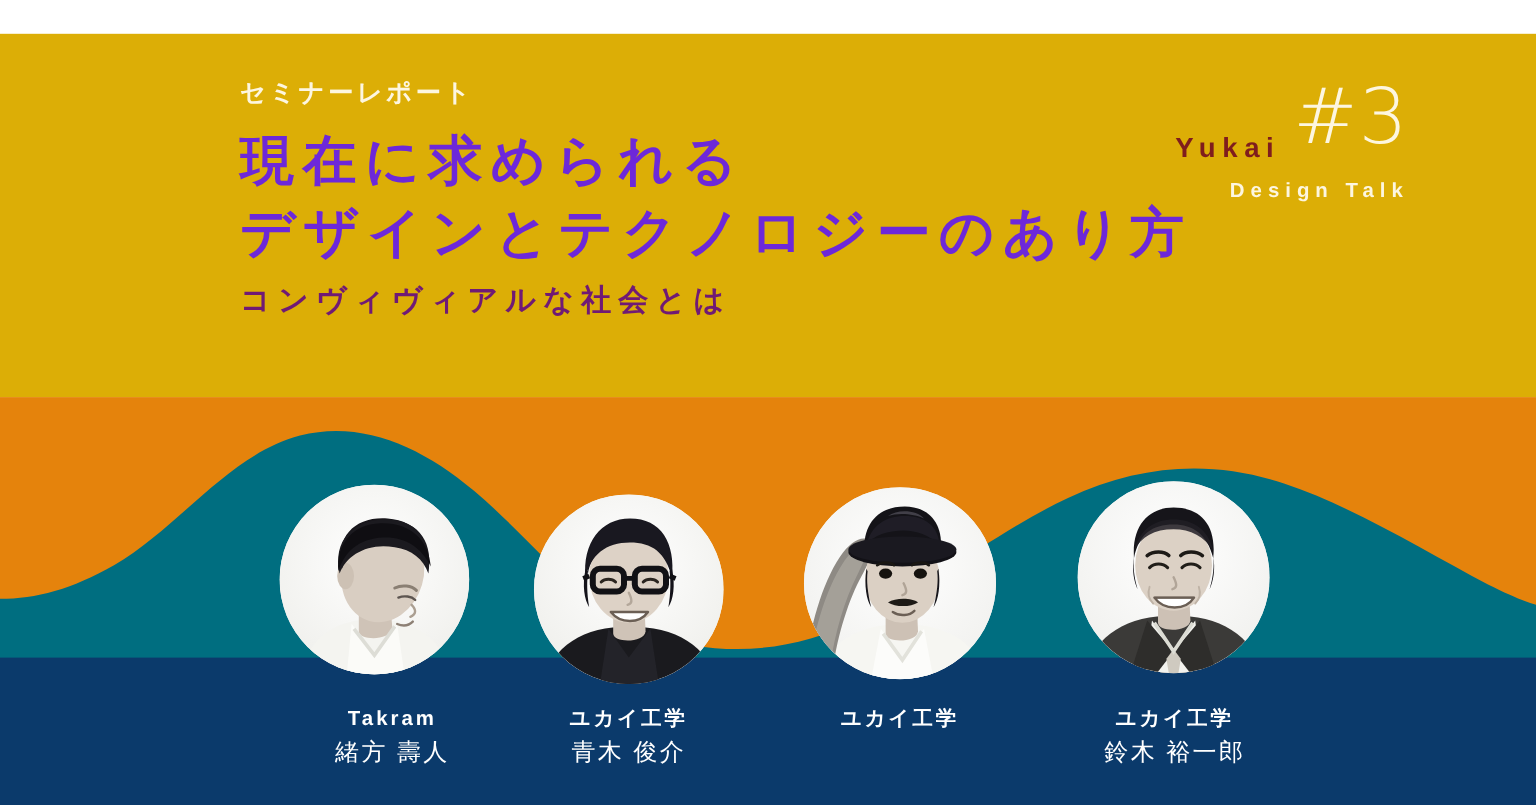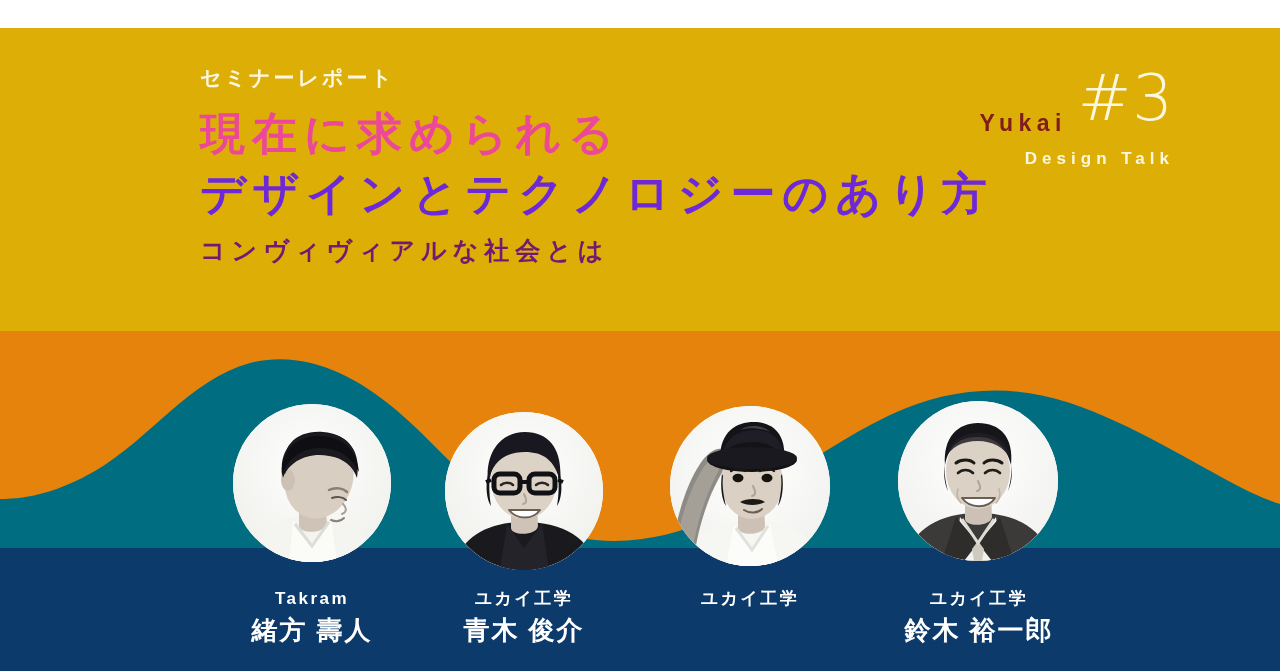--- a/index.html
+++ b/index.html
@@ -36,21 +36,21 @@
   .eyebrow {
     color:#fdf6e0;
     font-size:21px;
     font-weight:bold;
     letter-spacing:3.0px;
     line-height:1.1;
     white-space:nowrap;
   }
   .title-main {
     margin-top:15px;
-    color:#ec4899;
+    color:#6d28d9;
     font-size:45px;
     font-weight:bold;
     letter-spacing:7px;
     line-height:1.33;
     white-space:nowrap;
   }
   .title-line2 {
     color:#6d28d9;
     font-size:45px;
     font-weight:bold;
@@ -133,22 +133,22 @@
   }
   .speaker-org {
     font-size:17px;
     font-weight:bold;
     letter-spacing:2.5px;
     line-height:1.1;
     white-space:nowrap;
   }
   .speaker-name {
     margin-top:7px;
-    font-size:26px;
-    font-weight:bold;
+    font-size:20px;
+    font-weight:normal;
     letter-spacing:2px;
     line-height:1.1;
     white-space:nowrap;
   }
 </style>
 </head>
 <body>
 
 <div class="banner">
 
@@ -355,21 +355,21 @@
       <path d="M64,97 C72,108 90,108 97,97 Z" fill="#ffffff" stroke="#6b5f55" stroke-width="2" stroke-linejoin="round"></path>
       <path d="M64,97 L97,97" stroke="#6b5f55" stroke-width="1.5"></path>
 
       <path d="M60,88 C58,94 60,99 63,102" stroke="#bfb3a6" stroke-width="1.6" fill="none" stroke-linecap="round"></path>
       <path d="M101,88 C103,94 101,99 98,102" stroke="#bfb3a6" stroke-width="1.6" fill="none" stroke-linecap="round"></path>
 
       <path d="M64,118 L80,142 L96,118" stroke="#dcdcd4" stroke-width="3" fill="none"></path>
     </svg>
   </div>
 
-  <div class="speaker-label" style="left:222px; top:562px; width:180px;">
+  <div class="speaker-label" style="left:237px; top:562px; width:180px;">
     <div class="speaker-org">Takram</div>
     <div class="speaker-name">緒方 壽人</div>
   </div>
 
   <div class="speaker-label" style="left:434px; top:562px; width:180px;">
     <div class="speaker-org">ユカイ工学</div>
     <div class="speaker-name">青木 俊介</div>
   </div>
 
   <div class="speaker-label" style="left:660px; top:562px; width:180px;">

